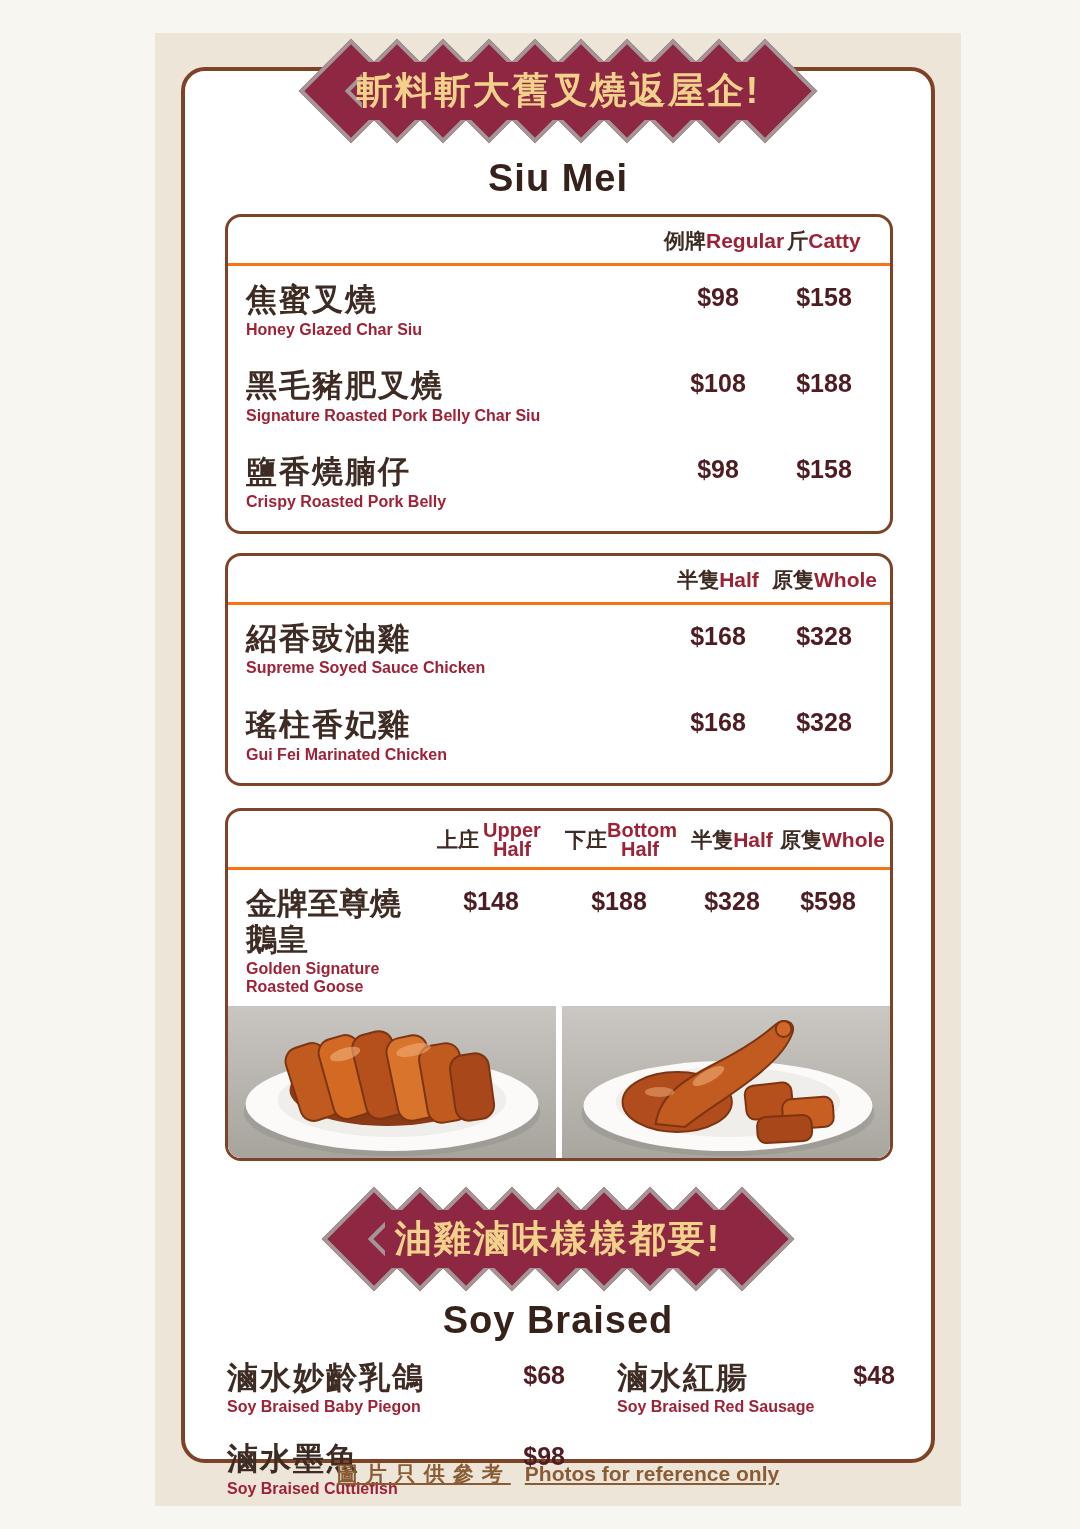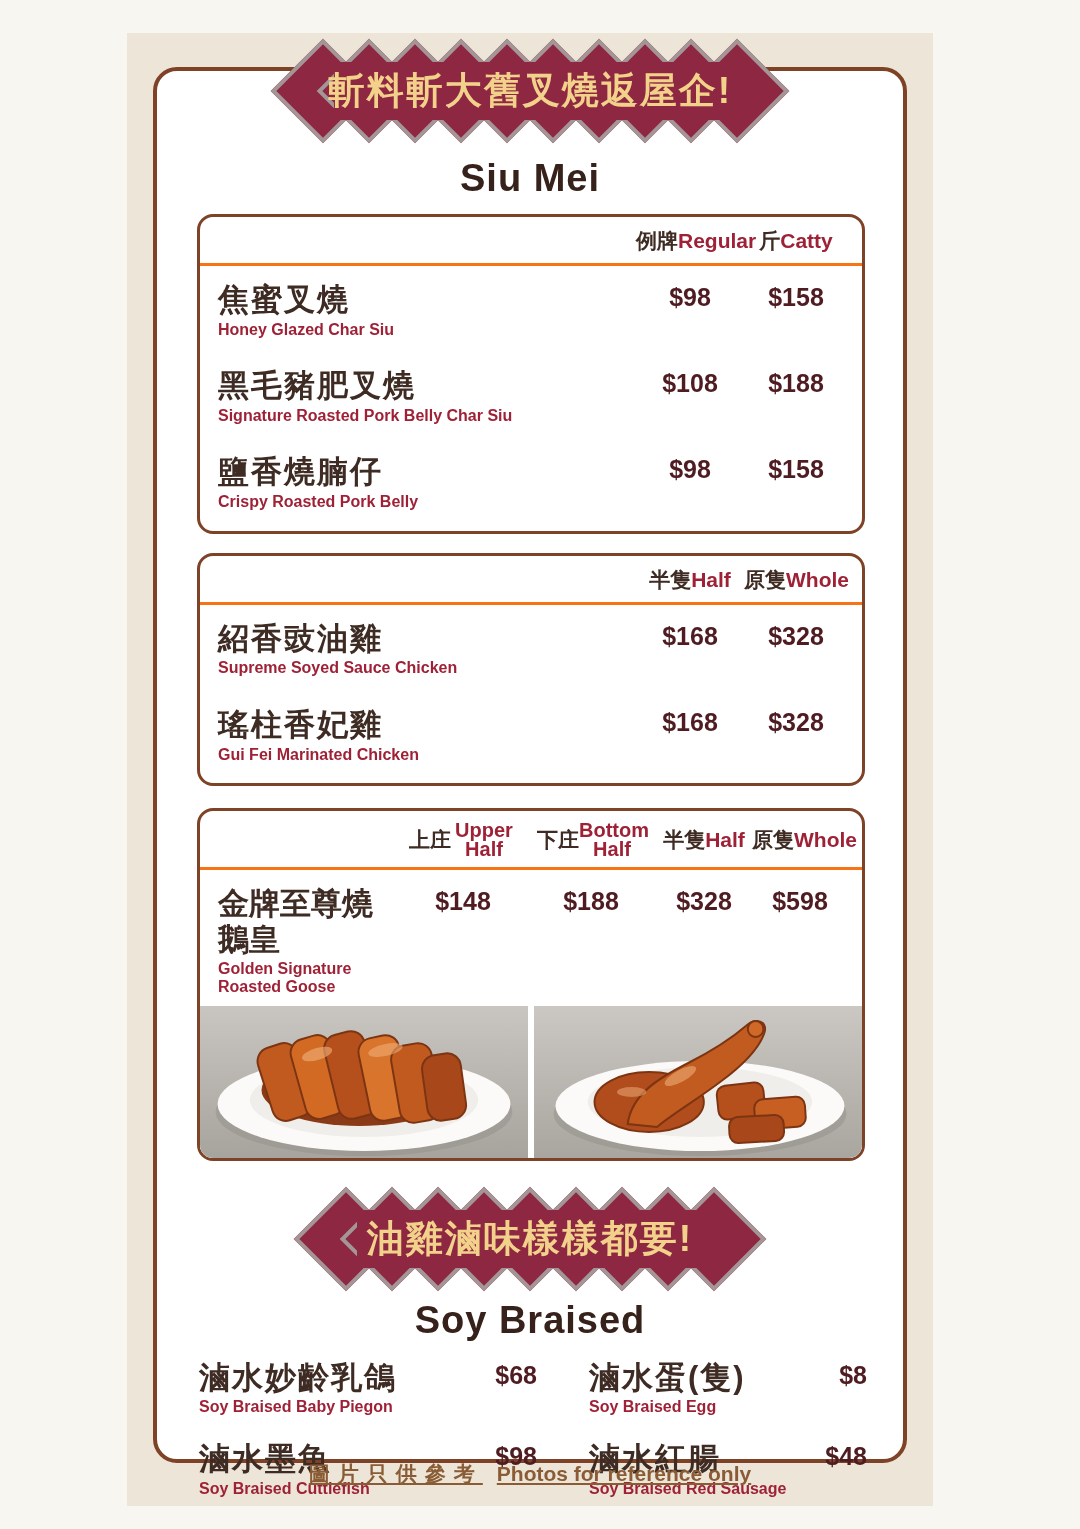--- a/index.html
+++ b/index.html
@@ -3,21 +3,21 @@
 <meta charset="utf-8">
 <style>
   * { box-sizing: border-box; margin: 0; padding: 0; }
   body { margin: 0; font-family: "Liberation Sans", sans-serif; }
 
   .page {
     position: relative; width: 1080px; height: 1529px;
     background: #f8f6f1; overflow: hidden;
   }
   .panel {
-    position: absolute; left: 127px; top: 33px;
+    position: absolute; left: 155px; top: 33px;
     width: 806px; height: 1473px; background: #ece5d8; padding-left: 20px;
   }
   .card {
     position: absolute; left: 26px; top: 34px;
     width: 754px; height: 1396px;
     background: #ffffff; border: 4px solid #7e4226; border-radius: 24px;
   }
   .card-inner { padding-top: 86px; }
 
   
@@ -302,27 +302,20 @@
                 <span class="en">Soy Braised Cuttlefish</span>
               </div>
               <div class="price">$98</div>
             </div>
 
           </div>
 
           <div>
             <div class="soy-item">
               <div class="iname">
-                <span class="zh">滷水蛋(隻)</span>
-                <span class="en">Soy Braised Egg</span>
-              </div>
-              <div class="price">$8</div>
-            </div>
-            <div class="soy-item">
-              <div class="iname">
                 <span class="zh">滷水紅腸</span>
                 <span class="en">Soy Braised Red Sausage</span>
               </div>
               <div class="price">$48</div>
             </div>
 
           </div>
         </div>
       </div>
     </div>

